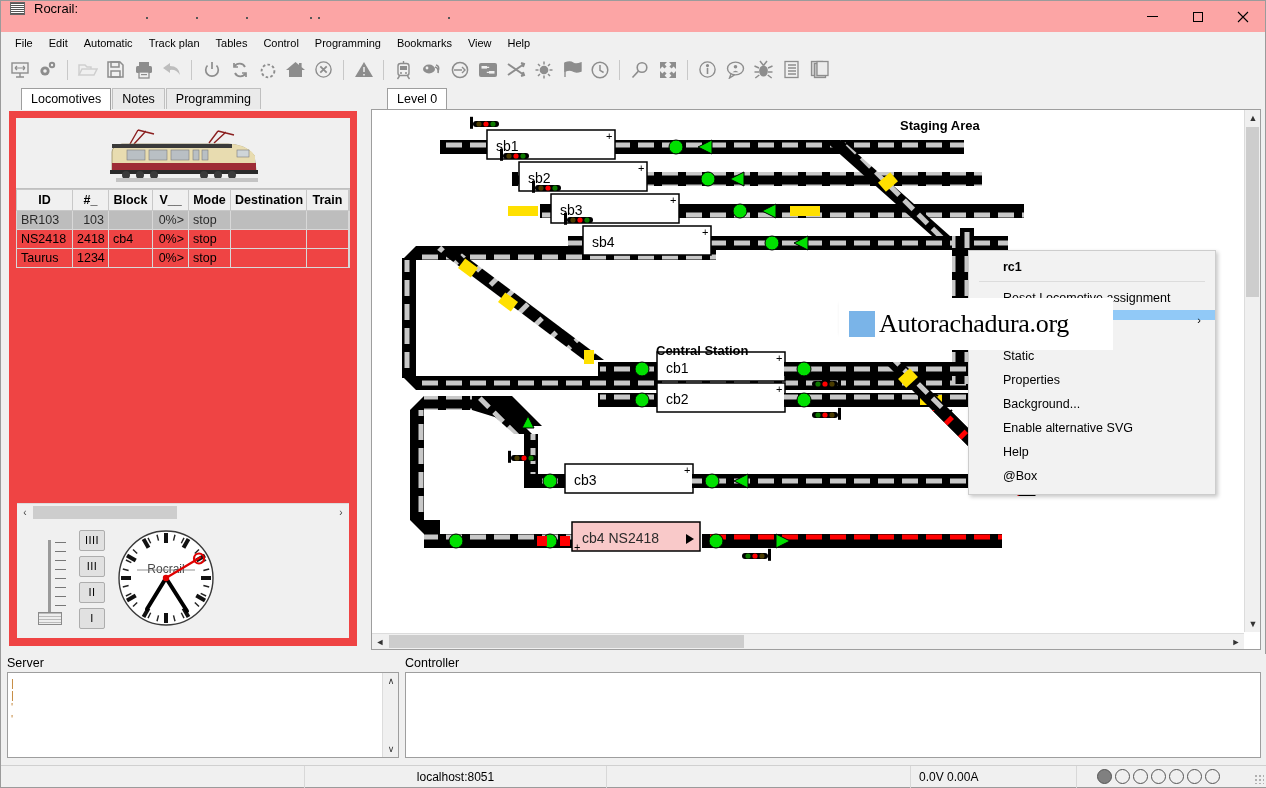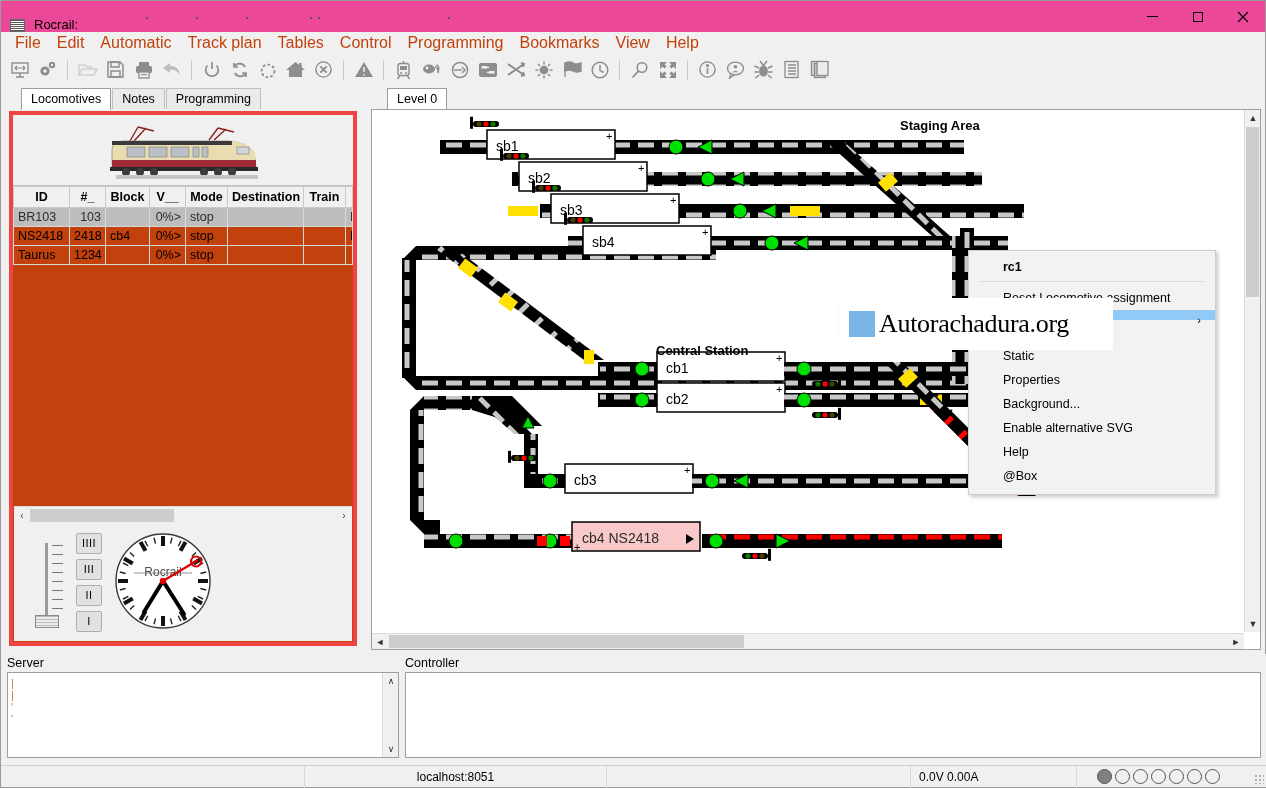--- a/index.html
+++ b/index.html
@@ -9,52 +9,52 @@
     font-family:"Liberation Sans", sans-serif;
     font-size:12px;
     background:#ffffff;
     color:#000;
     overflow:hidden;
     position:relative;
   }
   .win { width:1266px; height:788px; border:1px solid #9b9b9b; position:relative; background:#f0f0f0; }
 
   
-  .titlebar { height:31px; background:#ec4899; display:flex; align-items:flex-end; position:relative; }
+  .titlebar { height:31px; background:#fca5a5; display:flex; align-items:flex-start; position:relative; }
   .title-icon { width:16px; height:14px; margin-left:9px; margin-right:8px; position:relative; }
   .title-icon:before{content:"";position:absolute;left:0;top:1px;width:13px;height:11px;
      background:repeating-linear-gradient(to bottom,#555 0 1px,#fff 1px 2px);border:1px solid #666;}
   .title-text { font-size:13px; color:#000; }
   .title-dots { flex:1; position:relative; height:100%; }
   .title-dots span{position:absolute;top:16px;width:2px;height:2px;background:#555;}
   .wbtns { display:flex; height:31px; }
   .wbtn { width:45px; height:31px; display:flex; align-items:center; justify-content:center; font-size:14px; color:#000;}
   .sq{width:10px;height:10px;border:1px solid #000;}
   .mindash{width:11px;height:1px;background:#000;}
 
   
   .menubar { height:21px; background:#f0f0f0; display:flex; align-items:center; padding-left:6px; }
-  .menubar .mi { padding:3px 8px; font-size:16px; color:#c2410c; cursor:default; }
+  .menubar .mi { padding:3px 8px; font-size:11px; color:#000000; cursor:default; }
 
   
   .toolbar { height:33px; background:#f0f0f0; display:flex; align-items:center; padding-left:5px; gap:1px;}
   .tb { width:27px; height:27px; display:flex; align-items:center; justify-content:center; }
   .tbsep { width:1px; height:20px; background:#c8c8c8; margin:0 5px; }
   .tb svg { display:block; }
 
   
   .content { position:absolute; left:0; top:86px; right:0; bottom:133px; }
 
   
   .leftpane { position:absolute; left:0; top:0; width:364px; bottom:0; background:#f0f0f0; }
   .tabs { height:22px; display:flex; align-items:flex-end; padding-left:20px; }
   .tab { padding:3px 9px 3px 9px; font-size:12.5px; border:1px solid #bfbfbf; border-bottom:none;
          background:#eaeaea; margin-right:1px; }
   .tab.active { background:#ffffff; border-color:#9e9e9e; position:relative; top:1px; padding-bottom:4px;}
-  .leftbox { position:absolute; left:8px; top:24px; right:8px; bottom:8px; background:#c2410c; border:4px solid #ef4444; }
+  .leftbox { position:absolute; left:8px; top:24px; right:8px; bottom:8px; background:#ef4444; border:7px solid #ef4444; }
 
   .locoimg { height:71px; border-bottom:1px solid #c0c0c0; background:#f0f0f0; display:flex;
              align-items:center; justify-content:center; }
   .loco-svg{ display:block; }
 
   table.loco { width:100%; border-collapse:collapse; font-size:12.5px; table-layout:fixed; }
   table.loco th { border:1px solid #c8c8c8; background:#f0f0f0; font-weight:bold; padding:3px 4px; text-align:center;}
   table.loco td { border:1px solid #d8d8d8; padding:2px 4px; white-space:nowrap; overflow:hidden;}
   table.loco tr.sel td { background:#bdbdbd; color:#2b2b2b; }
   td.num { text-align:right; }

